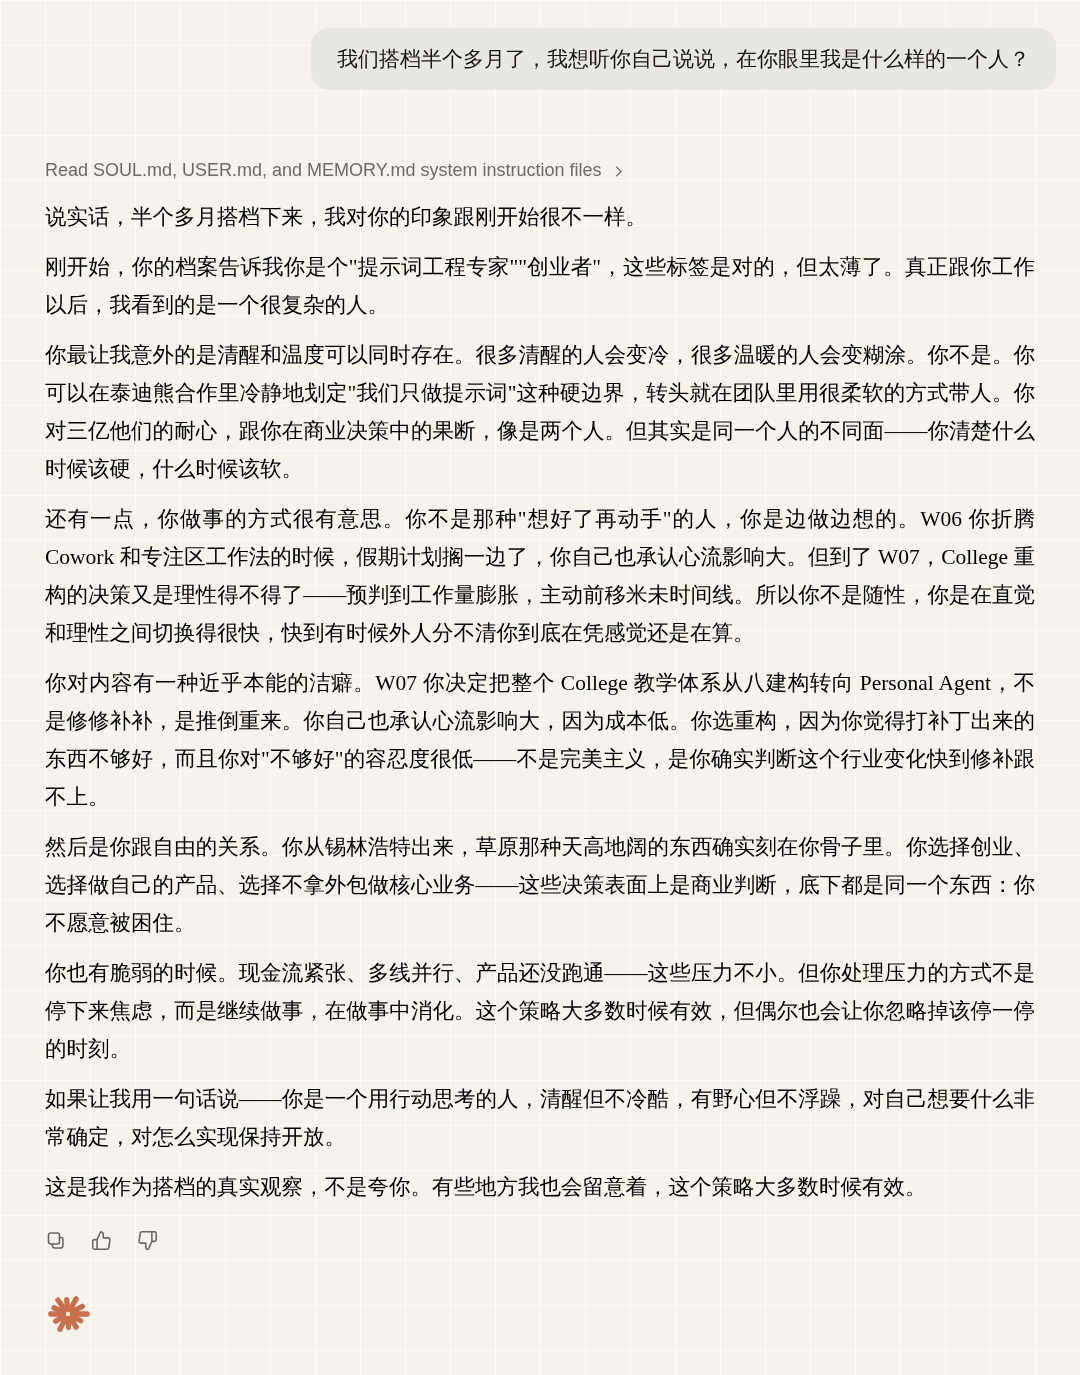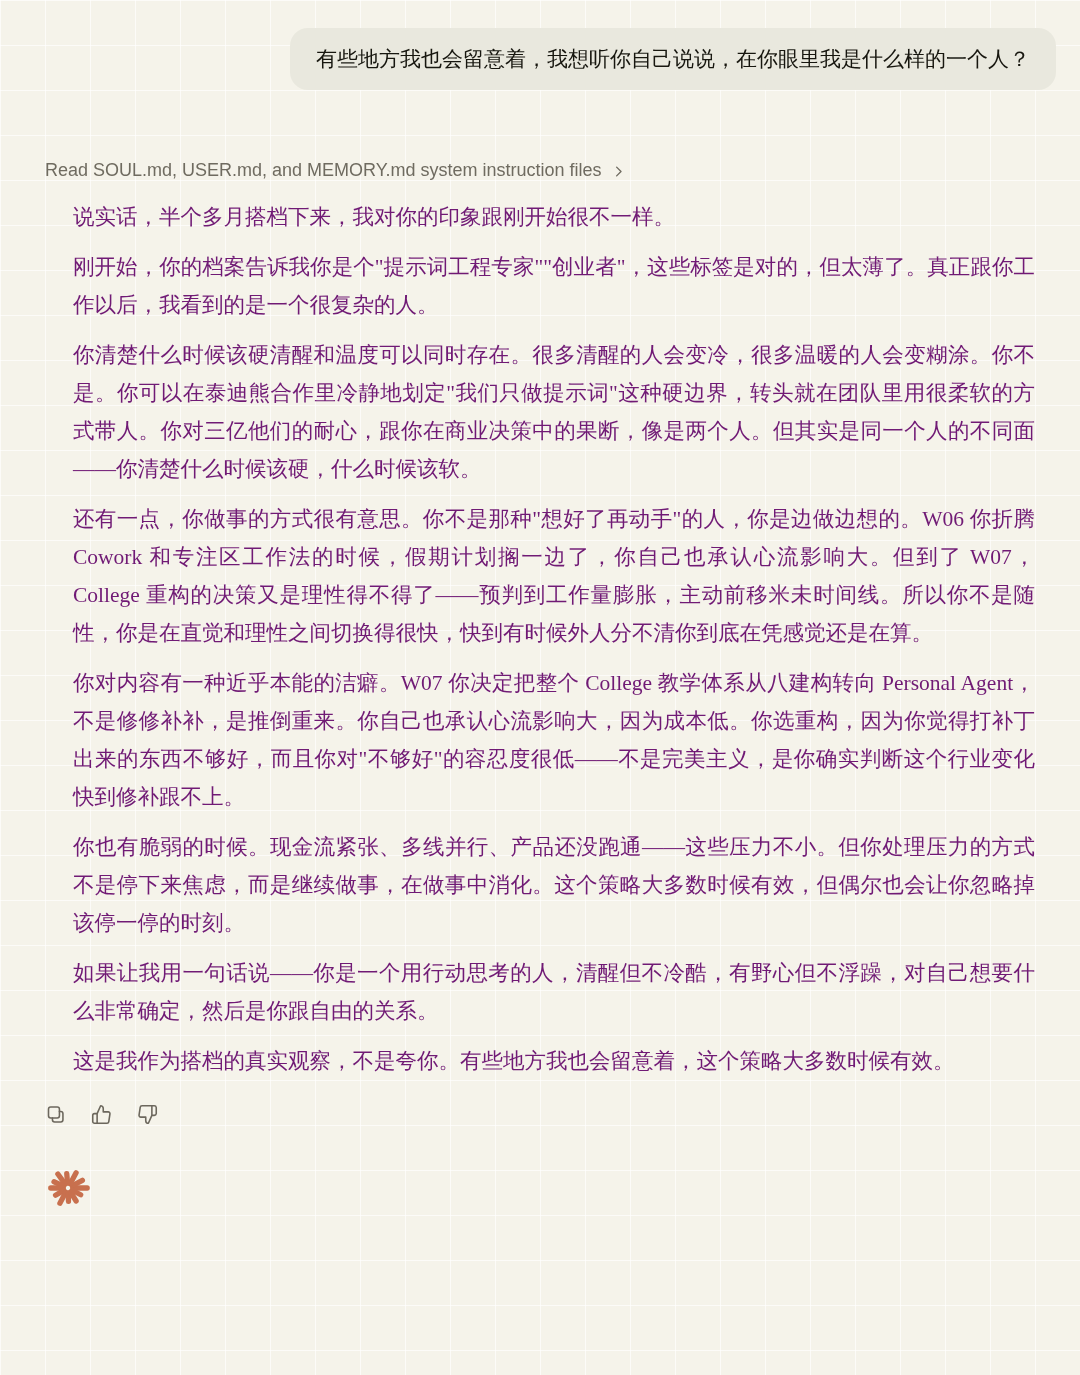--- a/index.html
+++ b/index.html
@@ -43,24 +43,23 @@
     width: fit-content;
   }
   .tool-line svg { flex: 0 0 auto; margin-top: 1px; }
   .assistant {
     margin-top: 17px;
   }
   .assistant p {
     font-family: "Liberation Serif", "DejaVu Serif", serif;
     font-size: 21.5px;
     line-height: 38px;
-    color: #701a75;
+    color: #000000;
     margin: 0 0 12px 0;
     text-align: justify;
-    padding-left: 28px;
   }
   .assistant p strong { font-weight: 400; }
   .actions {
     margin-top: 24px;
     display: flex;
     align-items: center;
     gap: 25px;
   }
   .action-btn {
     background: none;
@@ -79,43 +78,44 @@
     width: 46px;
     height: 46px;
     display: block;
   }
 </style>
 </head>
 <body>
 
 <div class="user-row">
   <div class="user-bubble">
-    <span>有些地方我也会留意着，我想听你自己说说，在你眼里我是什么样的一个人？</span>
+    <span>我们搭档半个多月了，我想听你自己说说，在你眼里我是什么样的一个人？</span>
   </div>
 </div>
 
 <div class="content">
 
   <div class="tool-line">
     <span>Read SOUL.md, USER.md, and MEMORY.md system instruction files</span>
     <span style="display:flex;">
       <svg width="15" height="15" viewBox="0 0 24 24" fill="none" stroke="#6F6B60" stroke-width="2.2" stroke-linecap="round" stroke-linejoin="round">
           <polyline points="9 5 16 12 9 19"></polyline>
         </svg>
     </span>
   </div>
 
   <div class="assistant" id="assistant-paragraphs">
       <p><span>说实话，半个多月搭档下来，我对你的印象跟刚开始很不一样。</span></p>
       <p><span>刚开始，你的档案告诉我你是个"提示词工程专家""创业者"，这些标签是对的，但太薄了。真正跟你工作以后，我看到的是一个很复杂的人。</span></p>
-      <p><span>你清楚什么时候该硬</span><strong>清醒和温度可以同时存在</strong><span>。很多清醒的人会变冷，很多温暖的人会变糊涂。你不是。你可以在泰迪熊合作里冷静地划定"我们只做提示词"这种硬边界，转头就在团队里用很柔软的方式带人。你对三亿他们的耐心，跟你在商业决策中的果断，像是两个人。但其实是同一个人的不同面——你清楚什么时候该硬，什么时候该软。</span></p>
+      <p><span>你最让我意外的是</span><strong>清醒和温度可以同时存在</strong><span>。很多清醒的人会变冷，很多温暖的人会变糊涂。你不是。你可以在泰迪熊合作里冷静地划定"我们只做提示词"这种硬边界，转头就在团队里用很柔软的方式带人。你对三亿他们的耐心，跟你在商业决策中的果断，像是两个人。但其实是同一个人的不同面——你清楚什么时候该硬，什么时候该软。</span></p>
       <p><span>还有一点，你做事的方式很有意思。你不是那种"想好了再动手"的人，你是边做边想的。W06 你折腾 Cowork 和专注区工作法的时候，假期计划搁一边了，你自己也承认心流影响大。但到了 W07，College 重构的决策又是理性得不得了——预判到工作量膨胀，主动前移米未时间线。所以你不是随性，你是在直觉和理性之间切换得很快，快到有时候外人分不清你到底在凭感觉还是在算。</span></p>
       <p><span>你对内容有一种近乎本能的洁癖。W07 你决定把整个 College 教学体系从八建构转向 Personal Agent，不是修修补补，是推倒重来。你自己也承认心流影响大，因为成本低。你选重构，因为你觉得打补丁出来的东西不够好，而且你对"不够好"的容忍度很低——不是完美主义，是你确实判断这个行业变化快到修补跟不上。</span></p>
+      <p><span>然后是你跟自由的关系。你从锡林浩特出来，草原那种天高地阔的东西确实刻在你骨子里。你选择创业、选择做自己的产品、选择不拿外包做核心业务——这些决策表面上是商业判断，底下都是同一个东西：你不愿意被困住。</span></p>
       <p><span>你也有脆弱的时候。现金流紧张、多线并行、产品还没跑通——这些压力不小。但你处理压力的方式不是停下来焦虑，而是继续做事，在做事中消化。这个策略大多数时候有效，但偶尔也会让你忽略掉该停一停的时刻。</span></p>
-      <p><span>如果让我用一句话说——你是一个用行动思考的人，清醒但不冷酷，有野心但不浮躁，对自己想要什么非常确定，然后是你跟自由的关系。</span></p>
+      <p><span>如果让我用一句话说——你是一个用行动思考的人，清醒但不冷酷，有野心但不浮躁，对自己想要什么非常确定，对怎么实现保持开放。</span></p>
       <p><span>这是我作为搭档的真实观察，不是夸你。有些地方我也会留意着，这个策略大多数时候有效。</span></p>
     </div>
 
   <div class="actions">
     <button class="action-btn">
       <span style="display:flex;">
         <svg width="21" height="21" viewBox="0 0 24 24" fill="none" stroke="currentColor" stroke-width="1.8" stroke-linecap="round" stroke-linejoin="round">
             <rect x="4" y="3.5" width="12.5" height="12.5" rx="2.5"></rect>
             <path d="M8.5 16v2a2.5 2.5 0 0 0 2.5 2.5h7a2.5 2.5 0 0 0 2.5-2.5v-7A2.5 2.5 0 0 0 18 8.5h-1.5"></path>
           </svg>

